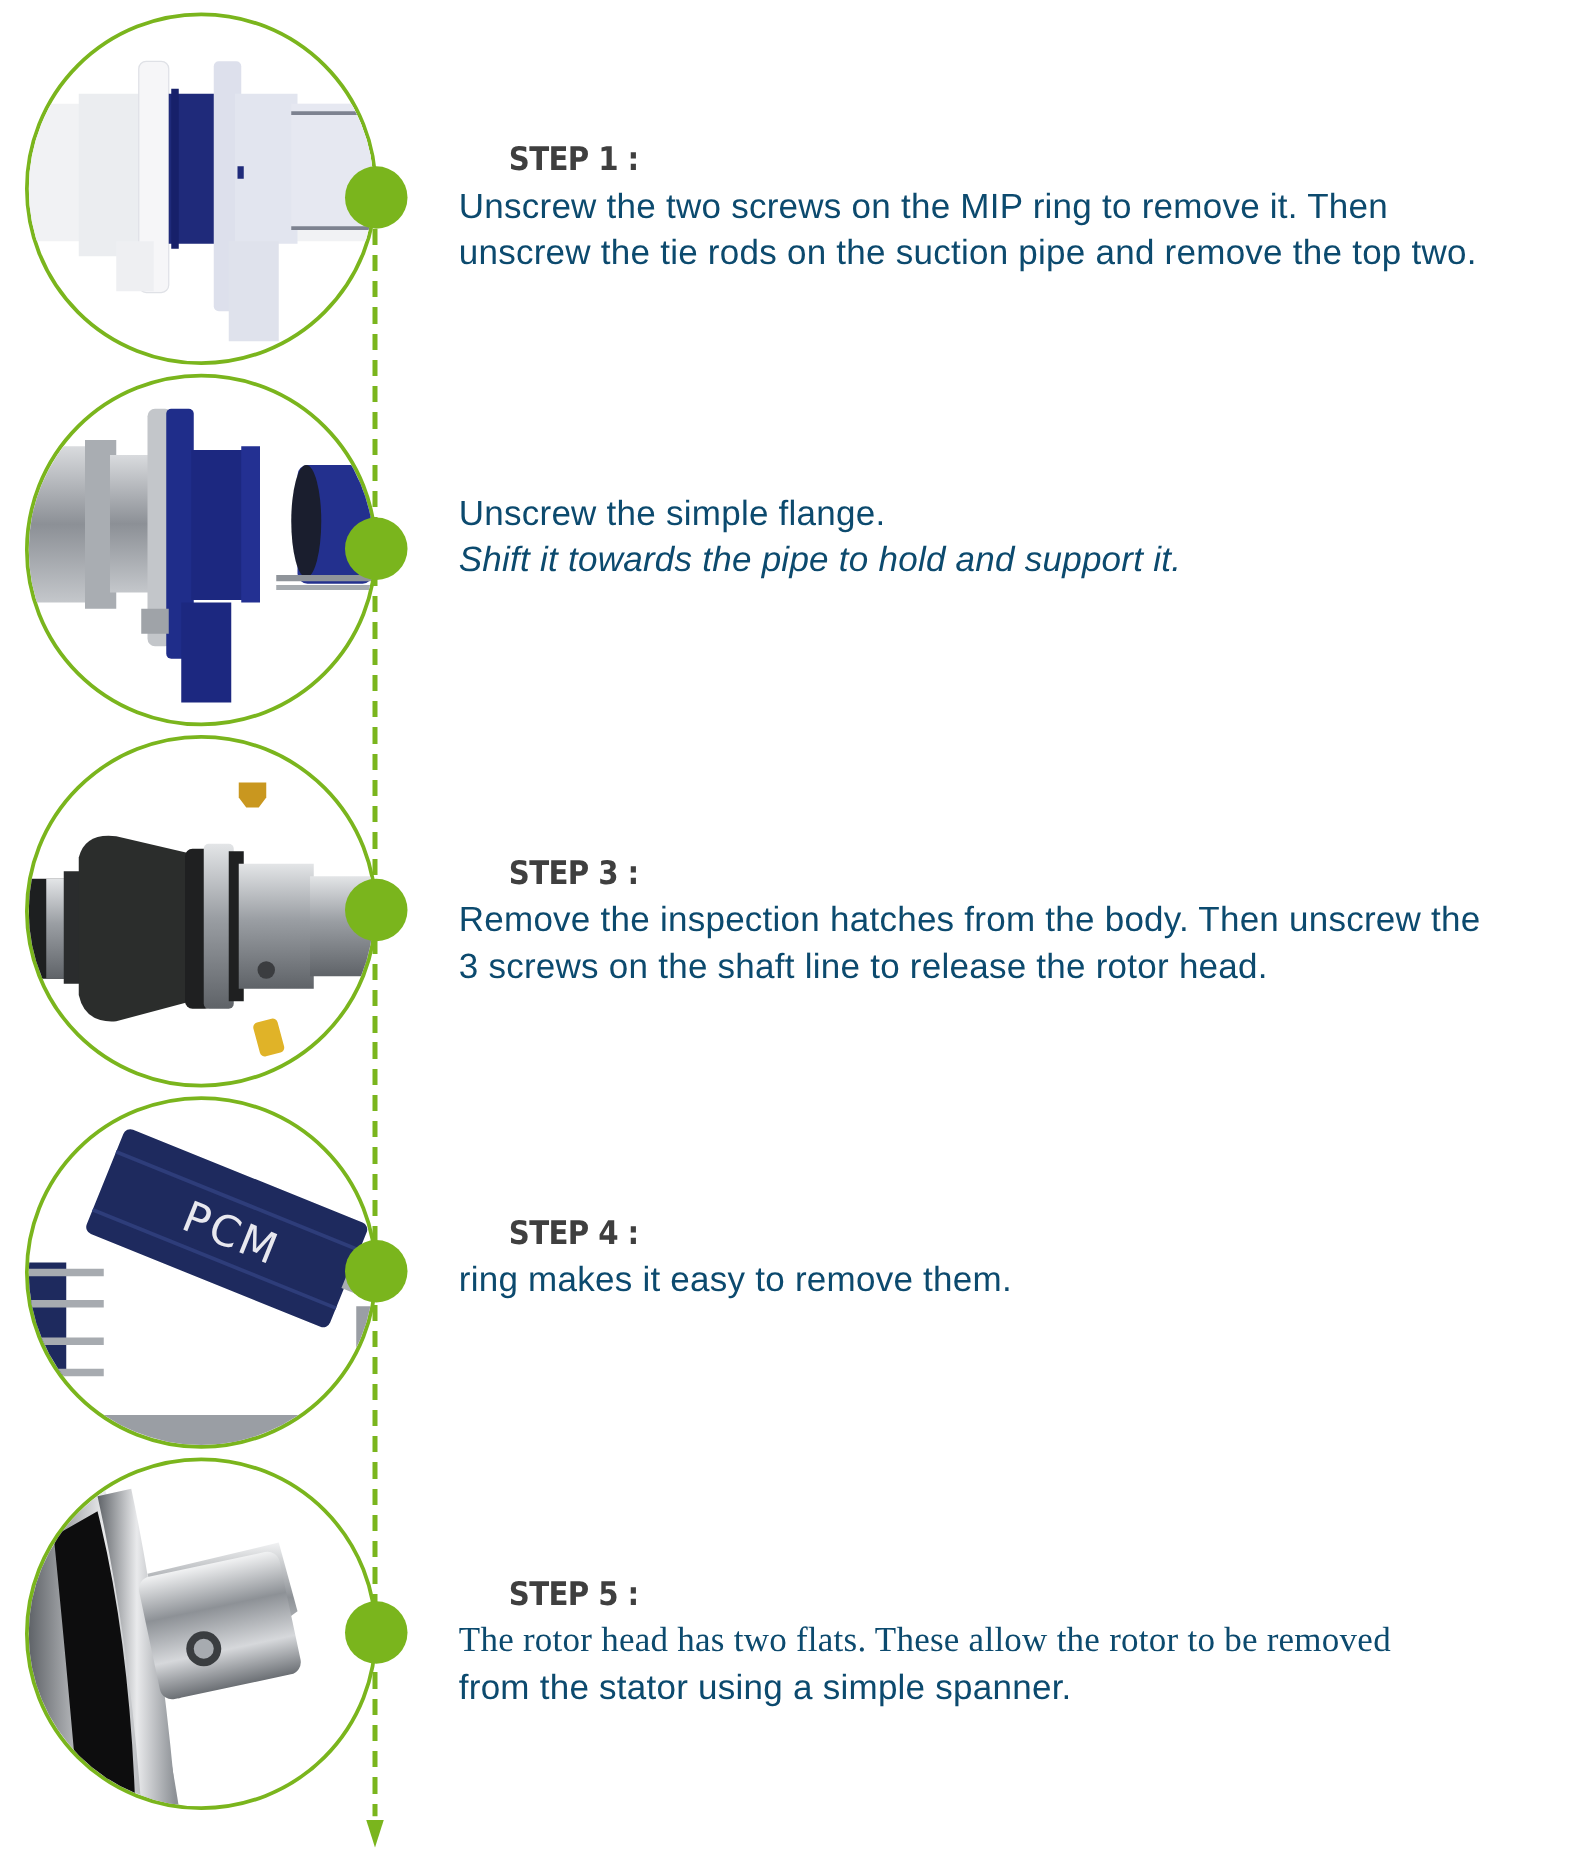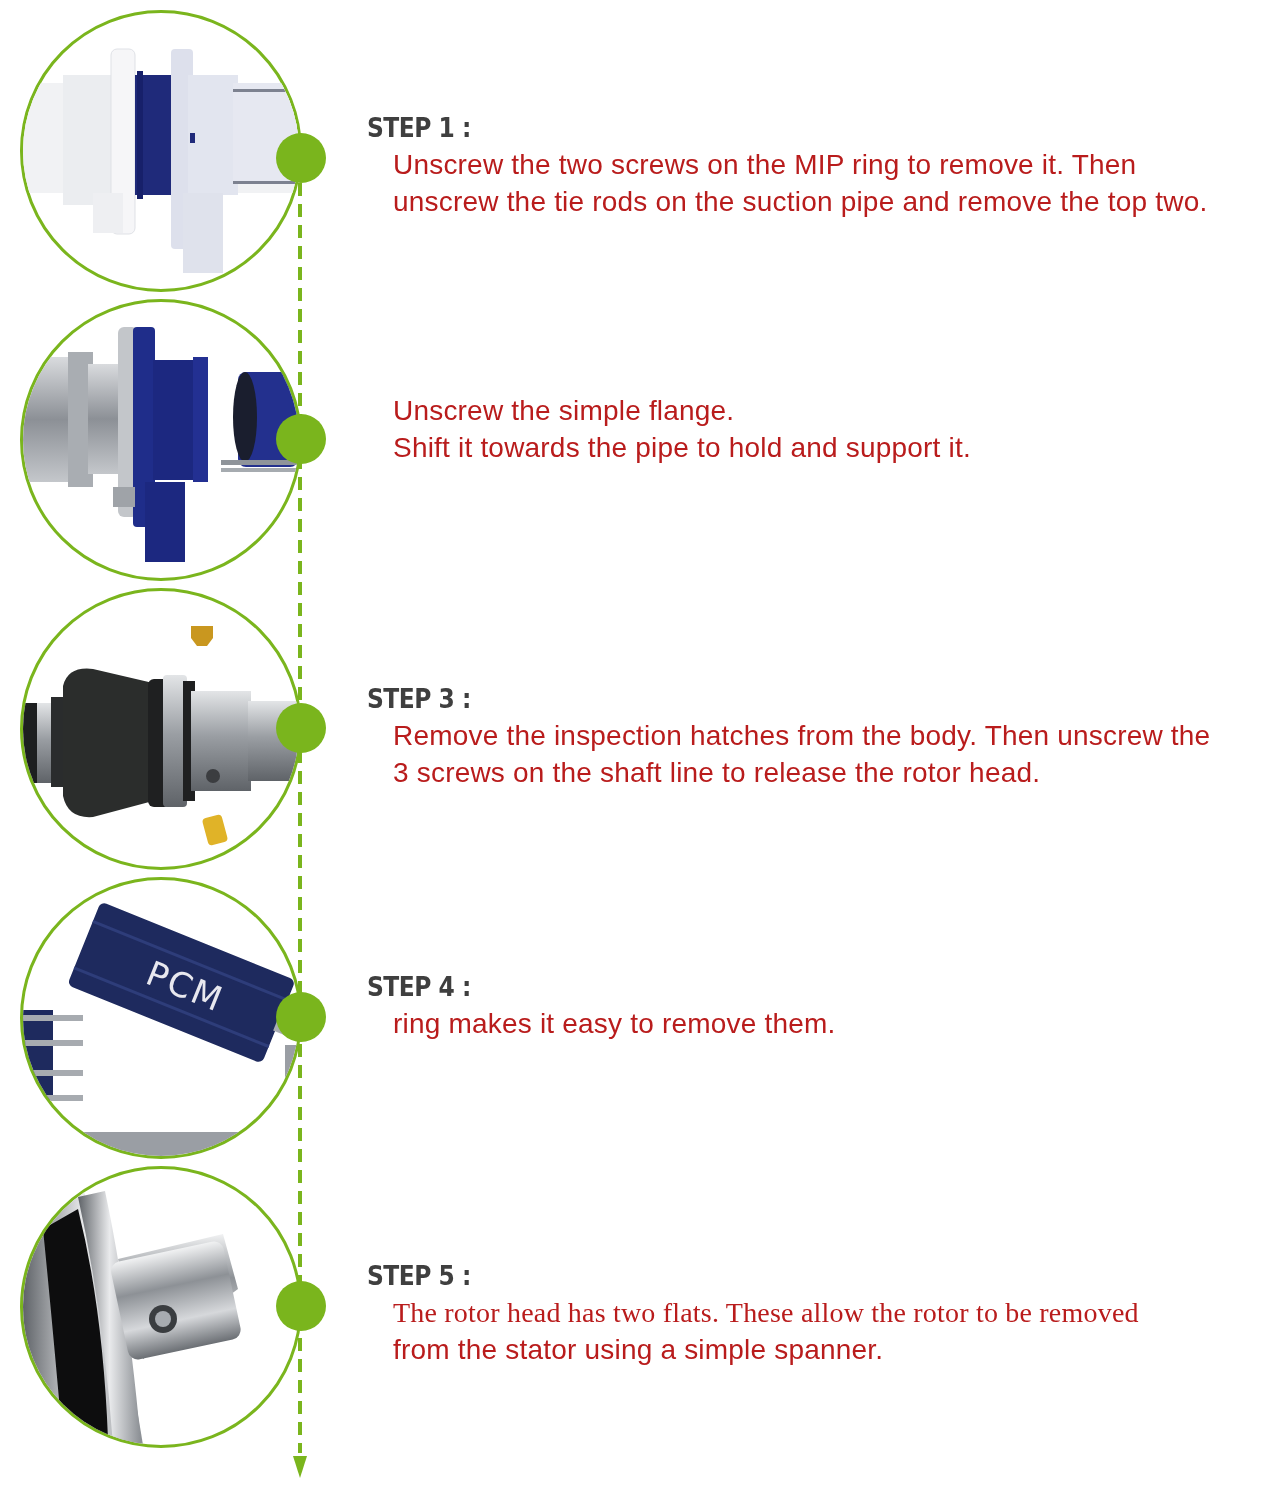--- a/index.html
+++ b/index.html
@@ -13,22 +13,22 @@
       border-left: 7px solid transparent; border-right: 7px solid transparent; border-top: 22px solid #7ab51d;
     }
     .step-circle {
       position: absolute; left: 20px; width: 276px; height: 276px; border-radius: 50%;
       border: 3px solid #7ab51d; overflow: hidden; background: #ffffff;
     }
     .step-dot {
       position: absolute; left: 276px; width: 50px; height: 50px; border-radius: 50%; background: #7ab51d;
     }
     .step-text { position: absolute; left: 367px; width: 890px; color: #555555; }
-    .step-title { font-family: "DejaVu Sans Condensed", "DejaVu Sans", sans-serif; font-weight: bold; font-size: 26px; color: #3f3f3f; line-height: 36px; letter-spacing: -0.5px; }
-    .step-desc { font-family: "Liberation Sans Narrow", "Liberation Sans", sans-serif; font-size: 28px; color: #b91c1c; line-height: 37px; font-weight: normal; letter-spacing: 0.2px; transform-origin: left top; margin-left: 26px; }
+    .step-title { font-family: "DejaVu Sans Condensed", "DejaVu Sans", sans-serif; font-weight: bold; font-size: 26px; color: #3f3f3f; line-height: 36px; letter-spacing: -0.5px; margin-left: 40px; }
+    .step-desc { font-family: "Liberation Sans Narrow", "Liberation Sans", sans-serif; font-size: 28px; color: #0c4a6e; line-height: 37px; font-weight: normal; letter-spacing: 0.2px; transform-origin: left top; }
     .step-desc span { display: block; }
     .pcm-label { font-family: "DejaVu Sans", sans-serif; font-size: 34px; color: #e8e8ef; letter-spacing: 2px; }
   </style>
 </head>
 <body>
 
 <div class="timeline-line"></div>
 <div class="timeline-arrow"></div>
 
 <div class="step-circle" style="top:10px;">
@@ -79,21 +79,21 @@
     <rect x="215" y="70" width="60" height="95" rx="8" fill="#23308e"></rect>
     <ellipse cx="222" cy="115" rx="12" ry="45" fill="#1a1e2e"></ellipse>
     <rect x="198" y="158" width="78" height="5" fill="#8f949a"></rect>
     <rect x="198" y="166" width="78" height="4" fill="#a6abb0"></rect>
   </svg>
 </div>
 <div class="step-dot" style="top:414px;"></div>
 <div class="step-text" style="top:392px;">
   <div class="step-desc">
     <span style="white-space: nowrap;">Unscrew the simple flange.</span>
-    <span style="white-space: nowrap;">Shift it towards the pipe to hold and support it.</span>
+    <span style="white-space: nowrap; font-style: italic;">Shift it towards the pipe to hold and support it.</span>
   </div>
 </div>
 
 <div class="step-circle" style="top:588px;">
   <svg width="276" height="276" viewBox="0 0 276 276">
     <defs>
       <linearGradient id="steel3" x1="0" y1="0" x2="0" y2="1">
         <stop offset="0" stop-color="#e3e5e7"></stop>
           <stop offset="0.45" stop-color="#9a9ea3"></stop>
           <stop offset="1" stop-color="#5f6368"></stop>

